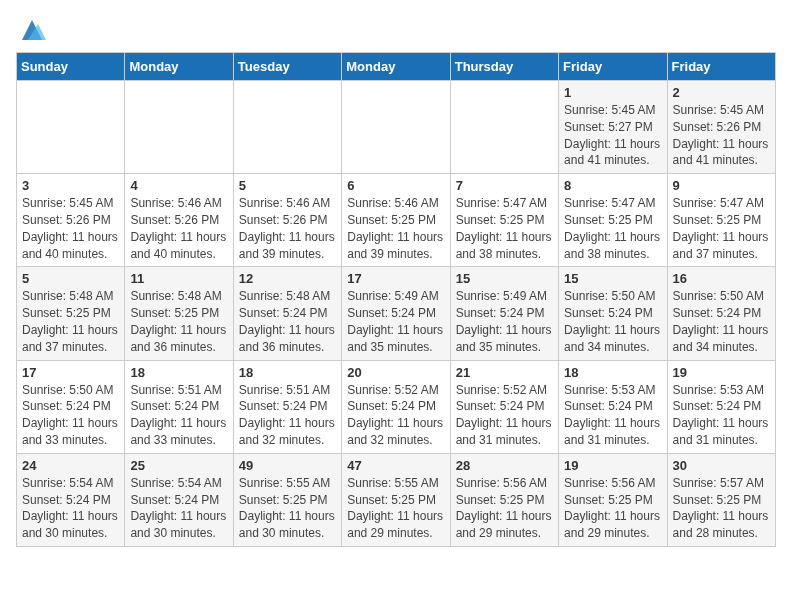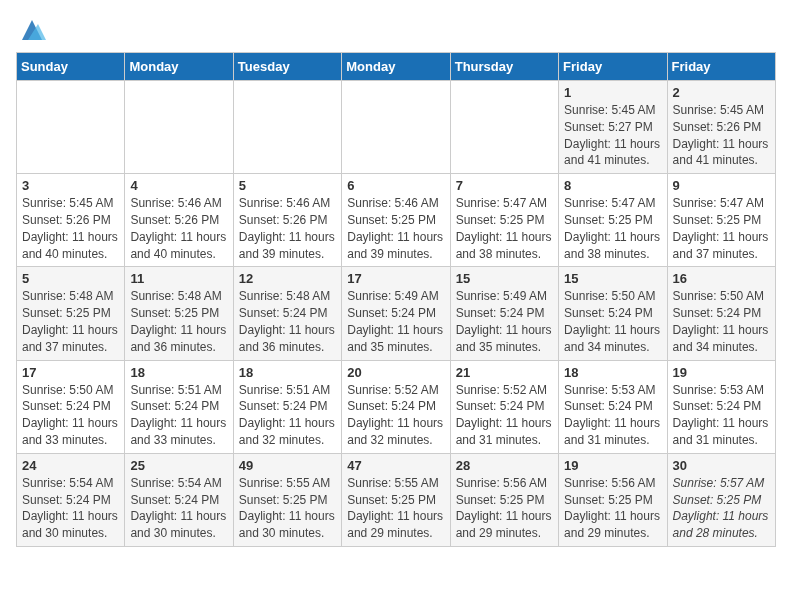--- a/index.html
+++ b/index.html
@@ -307,19 +307,19 @@
 Daylight: 11 hours and 29 minutes.</div>
         </td>
         <td>
           <span class="day-number">19</span>
           <div class="day-info" style="white-space: pre-line;">Sunrise: 5:56 AM
 Sunset: 5:25 PM
 Daylight: 11 hours and 29 minutes.</div>
         </td>
         <td>
           <span class="day-number">30</span>
-          <div class="day-info" style="white-space: pre-line; font-style: italic;">Sunrise: 5:57 AM
+          <div class="day-info" style="white-space: pre-line;">Sunrise: 5:57 AM
 Sunset: 5:25 PM
 Daylight: 11 hours and 28 minutes.</div>
         </td>
       </tr>
     </tbody>
 </table>
 
 </body></html>

